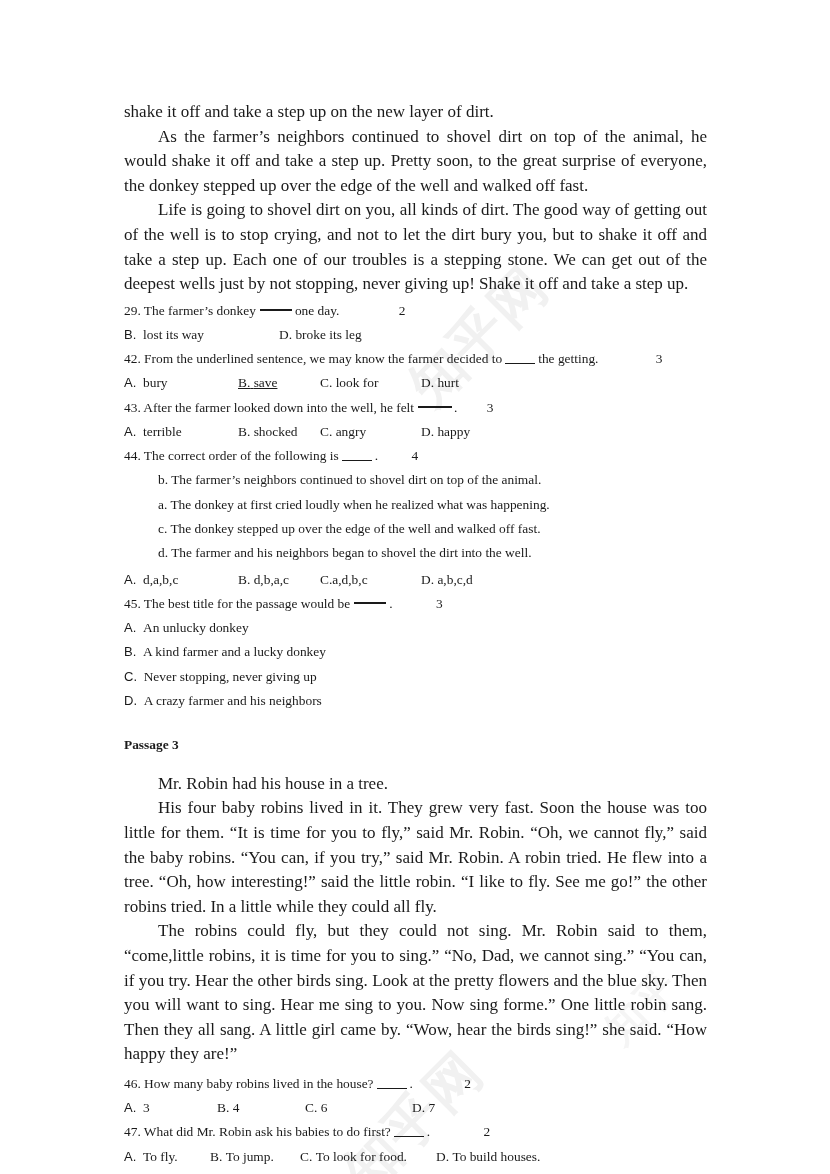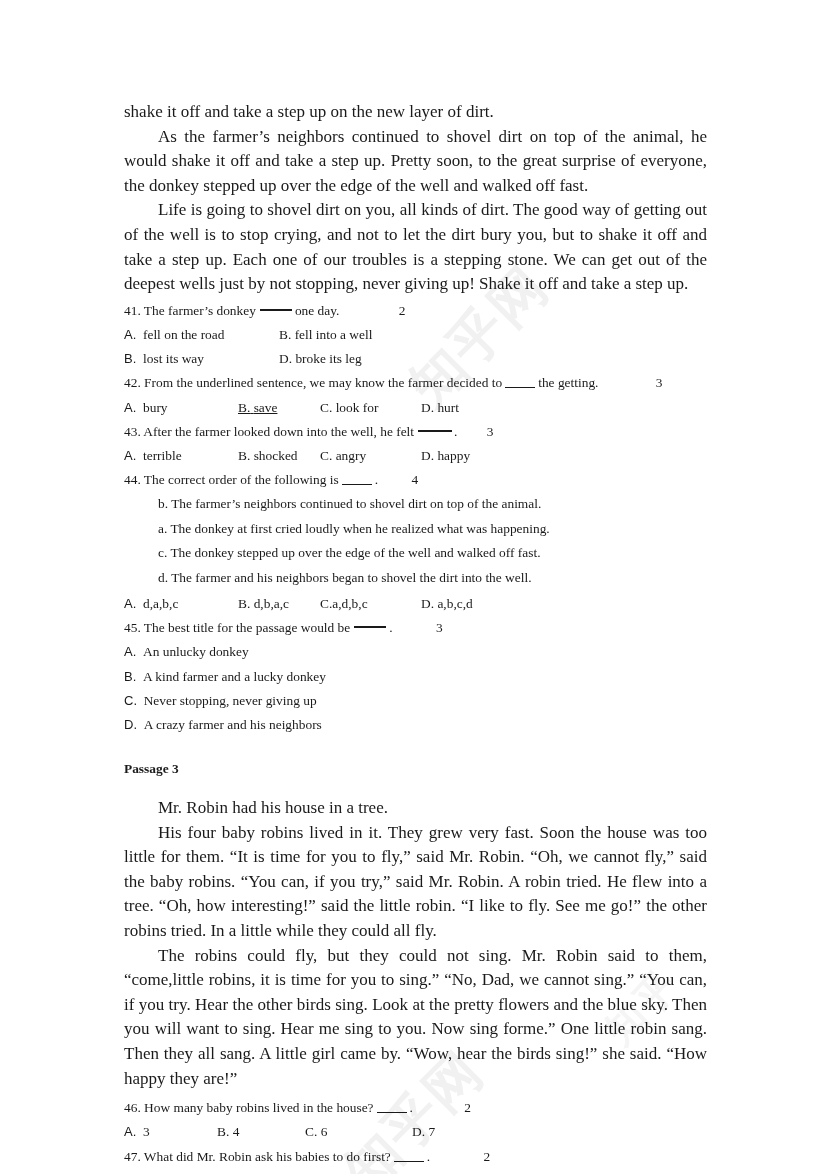--- a/index.html
+++ b/index.html
@@ -138,29 +138,25 @@
 
 <div id="page">
 
   <p class="para tight">shake it off and take a step up on the new layer of dirt.</p>
   <p class="para indent">As the farmer’s neighbors continued to shovel dirt on top of the animal, he would shake it off and take a step up. Pretty soon, to the great surprise of everyone, the donkey stepped up over the edge of the well and walked off fast.</p>
   <p class="para indent">Life is going to shovel dirt on you, all kinds of dirt. The good way of getting out of the well is to stop crying, and not to let the dirt bury you, but to shake it off and take a step up. Each one of our troubles is a stepping stone. We can get out of the deepest wells just by not stopping, never giving up! Shake it off and take a step up.</p>
 
   <div class="block-gap-xs"></div>
 
   <div class="q-line">
-    <span>41.</span>
+    <span>29.</span>
     <span>The farmer’s donkey</span><span class="blank-dash"></span><span>one day.</span>
     <span class="score" style="margin-left:56px;">2</span>
   </div>
 
-  <div class="opt-row">
-    <span class="opt" style="left:0px;"><span class="opt-label-sans">A.</span>&nbsp;&nbsp;<span>fell on the road</span></span>
-    <span class="opt" style="left:155px;"><span>B.</span>&nbsp;<span>fell into a well</span></span>
-  </div>
   <div class="opt-row">
     <span class="opt" style="left:0px;"><span class="opt-label-sans">B.</span>&nbsp;&nbsp;<span>lost its way</span></span>
     <span class="opt" style="left:155px;"><span>D.</span>&nbsp;<span>broke its leg</span></span>
   </div>
 
   <div class="q-line">
     <span>42.</span>
     <span>From the underlined sentence, we may know the farmer decided to</span><span class="blank-short"></span><span>the getting.</span>
     <span class="score" style="margin-left:54px;">3</span>
   </div>

